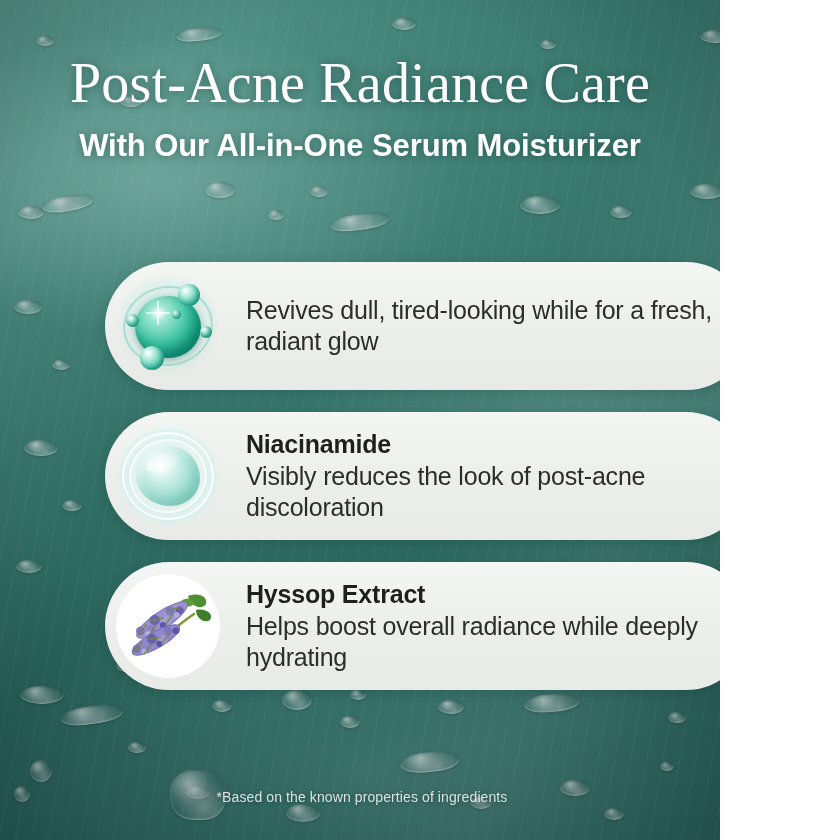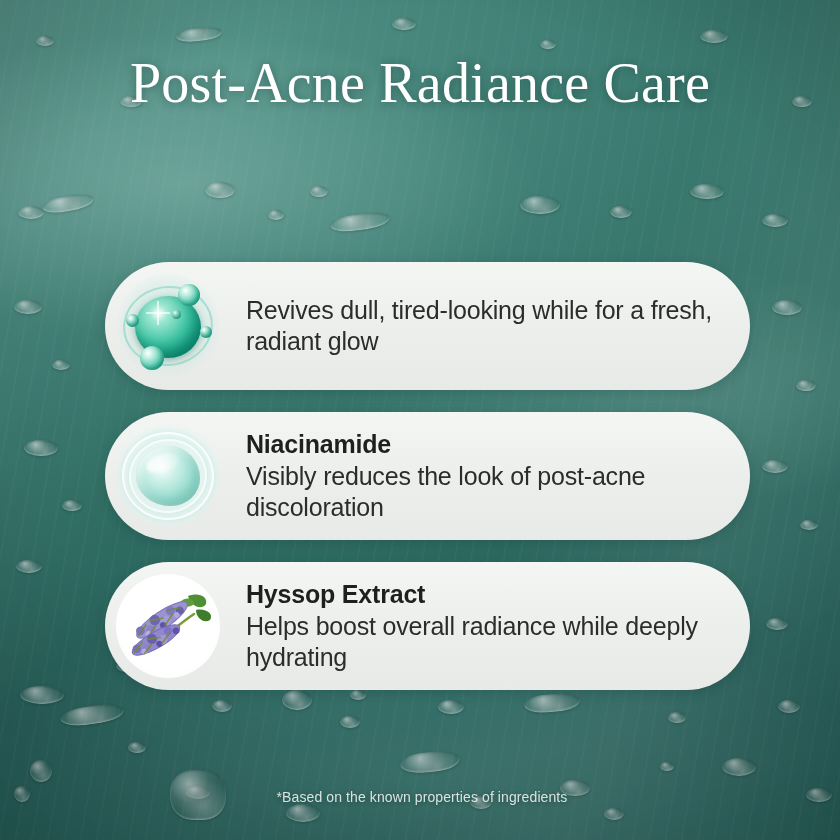--- a/index.html
+++ b/index.html
@@ -5,21 +5,21 @@
   * { margin:0; padding:0; box-sizing:border-box; }
 
   html, body {
     width:840px; height:840px;
     overflow:hidden;
     font-family:"Liberation Sans", sans-serif;
   }
 
   .canvas {
     position:relative;
-    width:840px; height:840px;
+    width:720px; height:840px;
     overflow:hidden;
     background:#2e6b62;
   }
 
   
   .bg-base{
     position:absolute; inset:0;
     background:
       radial-gradient(120% 80% at 30% 8%,  #4f8f84 0%, #3d7c72 38%, #2f6c62 68%, #27605a 100%),
       linear-gradient(160deg, #4b8c82 0%, #346f66 45%, #2a625a 100%);
@@ -282,20 +282,21 @@
     <div class="drop" style="left:778px; top:700px; width:22px; height:13px;"></div>
     <div class="drop" style="left:806px; top:788px; width:26px; height:14px;"></div>
     <div class="drop" style="left:660px; top:762px; width:14px; height:9px;"></div>
     <div class="drop" style="left:116px; top:660px; width:20px; height:12px;"></div>
     <div class="drop" style="left:452px; top:648px; width:16px; height:10px;"></div>
   </div>
 
   <div class="bg-vignette"></div>
 
   <div class="headline">Post-Acne Radiance Care</div>
+  <div class="subhead">With Our All-in-One Serum Moisturizer</div>
 
   <div class="cards">
 
     <div class="card">
       <div class="card-media">
         <div class="icon-molecule">
           <div class="halo"></div>
           <div class="ring"></div>
           <div class="core"></div>
           <div class="spark"></div>

